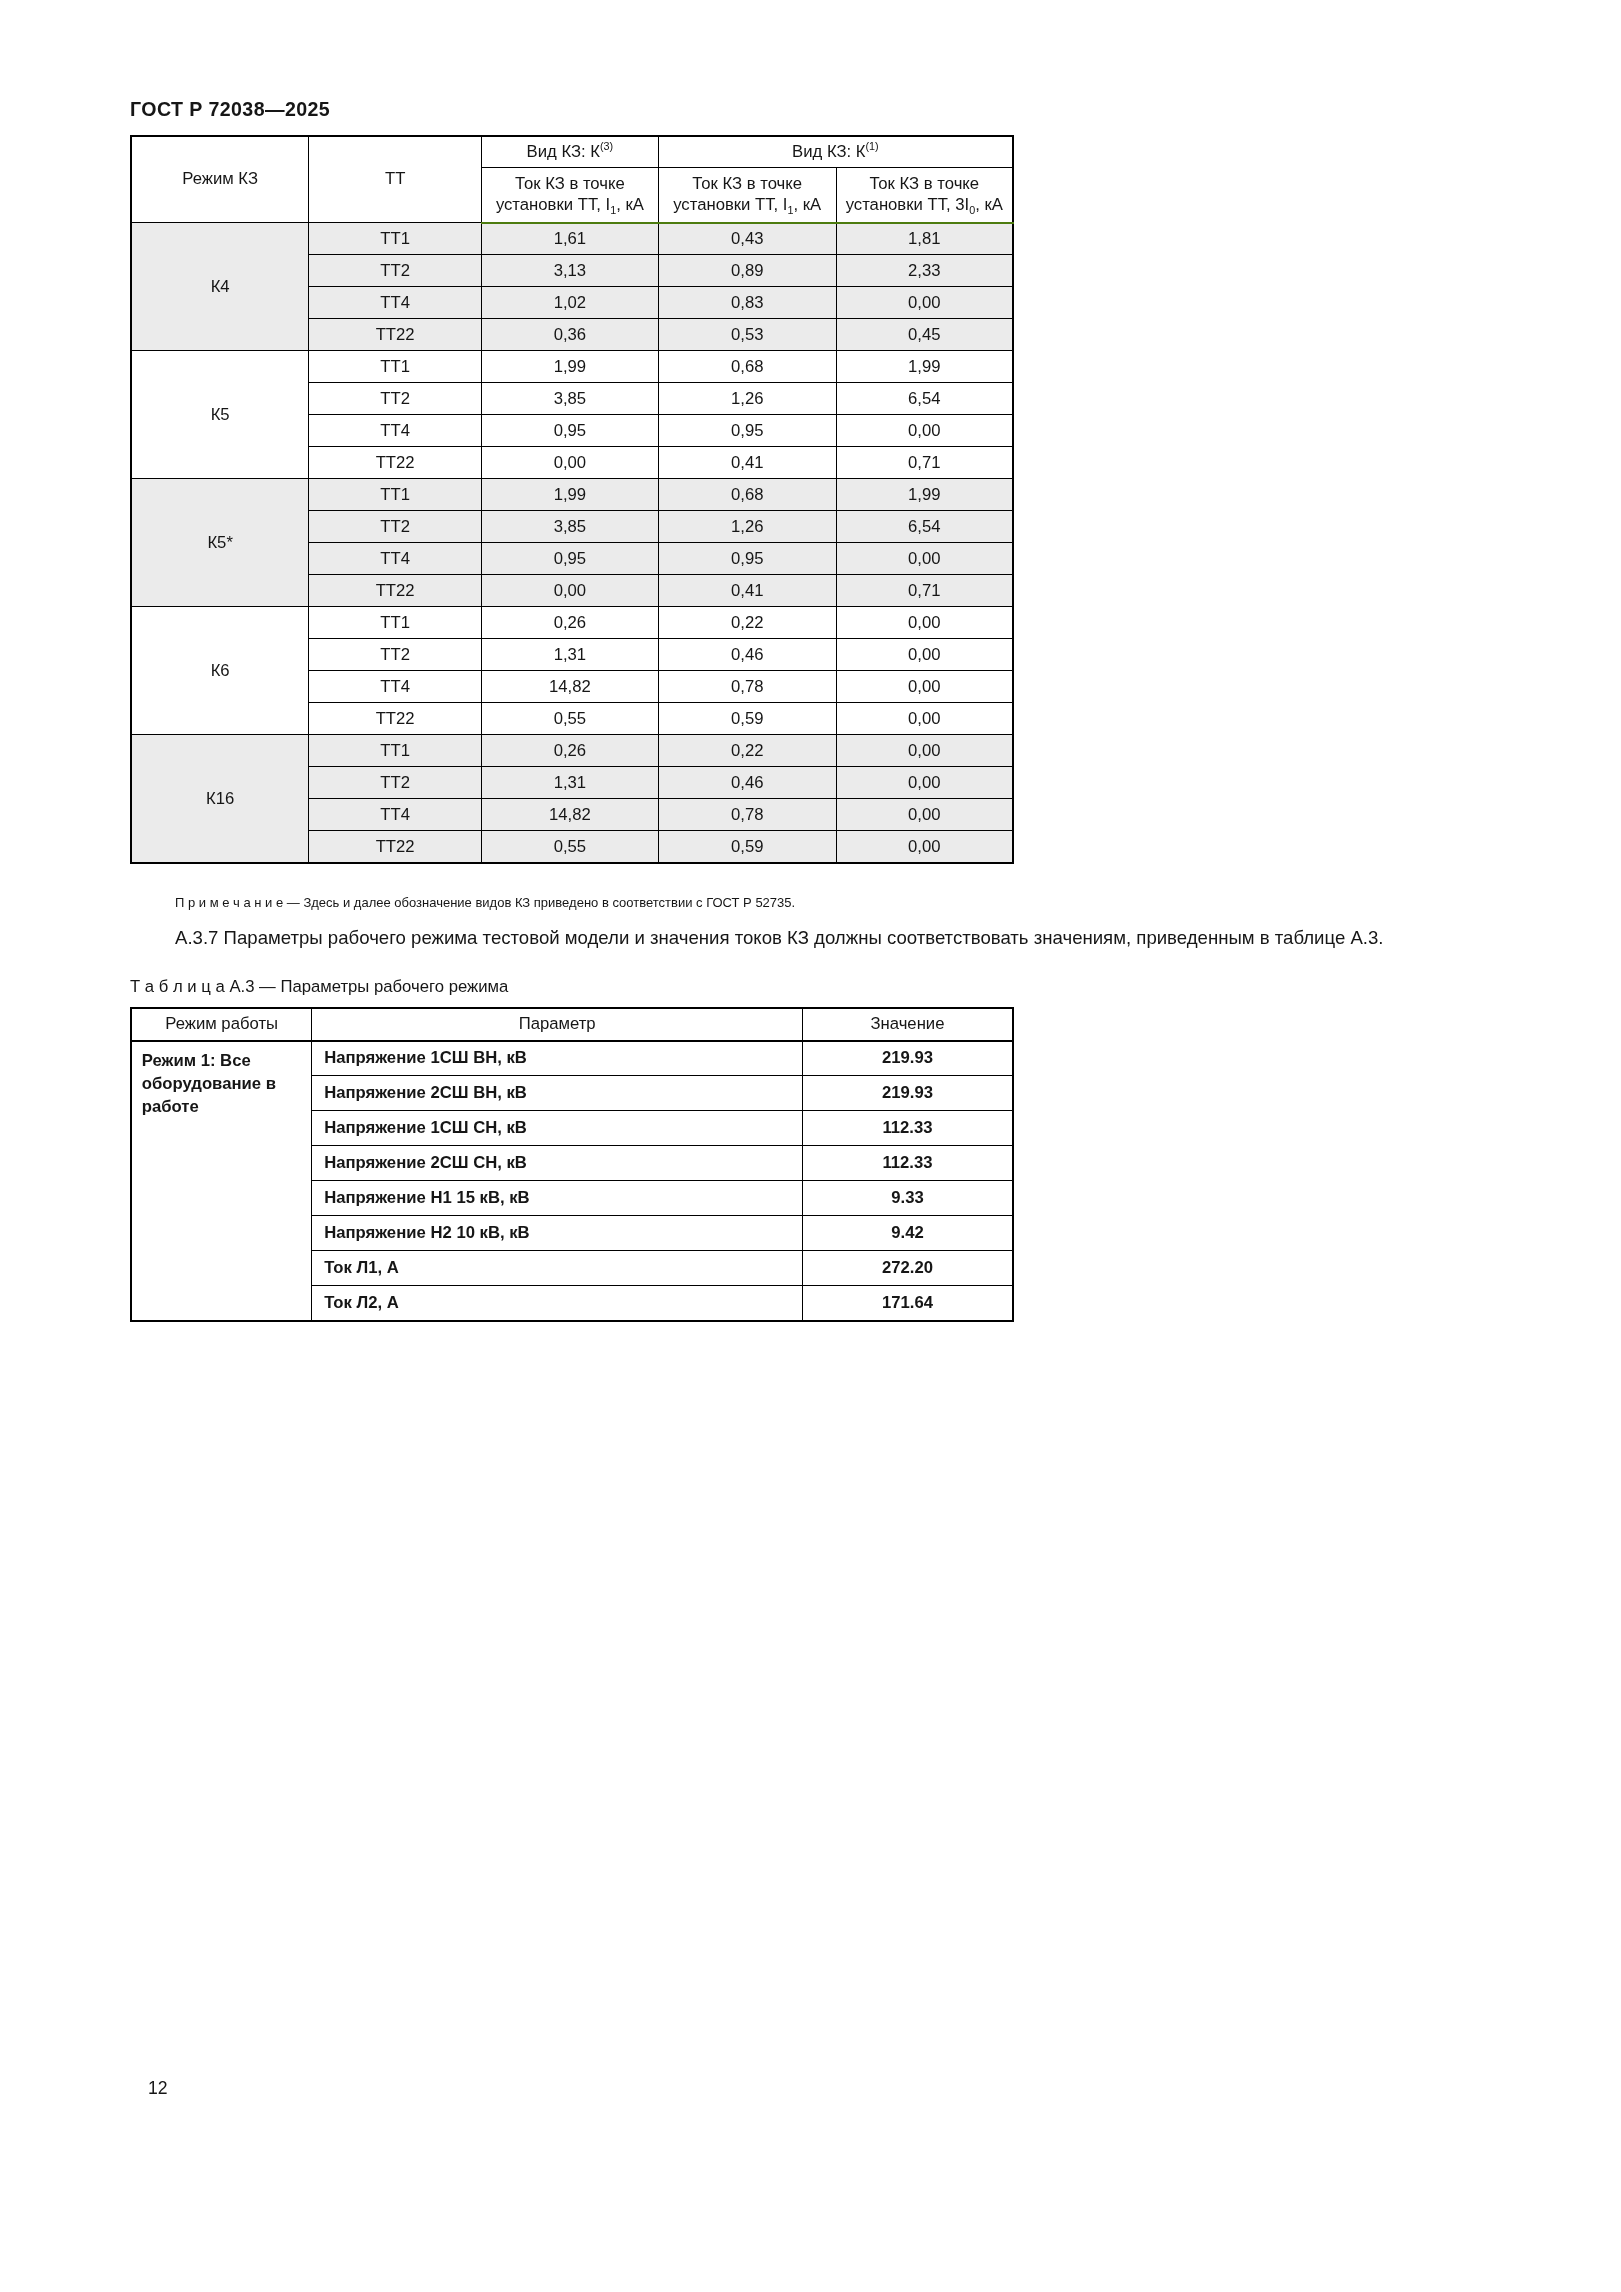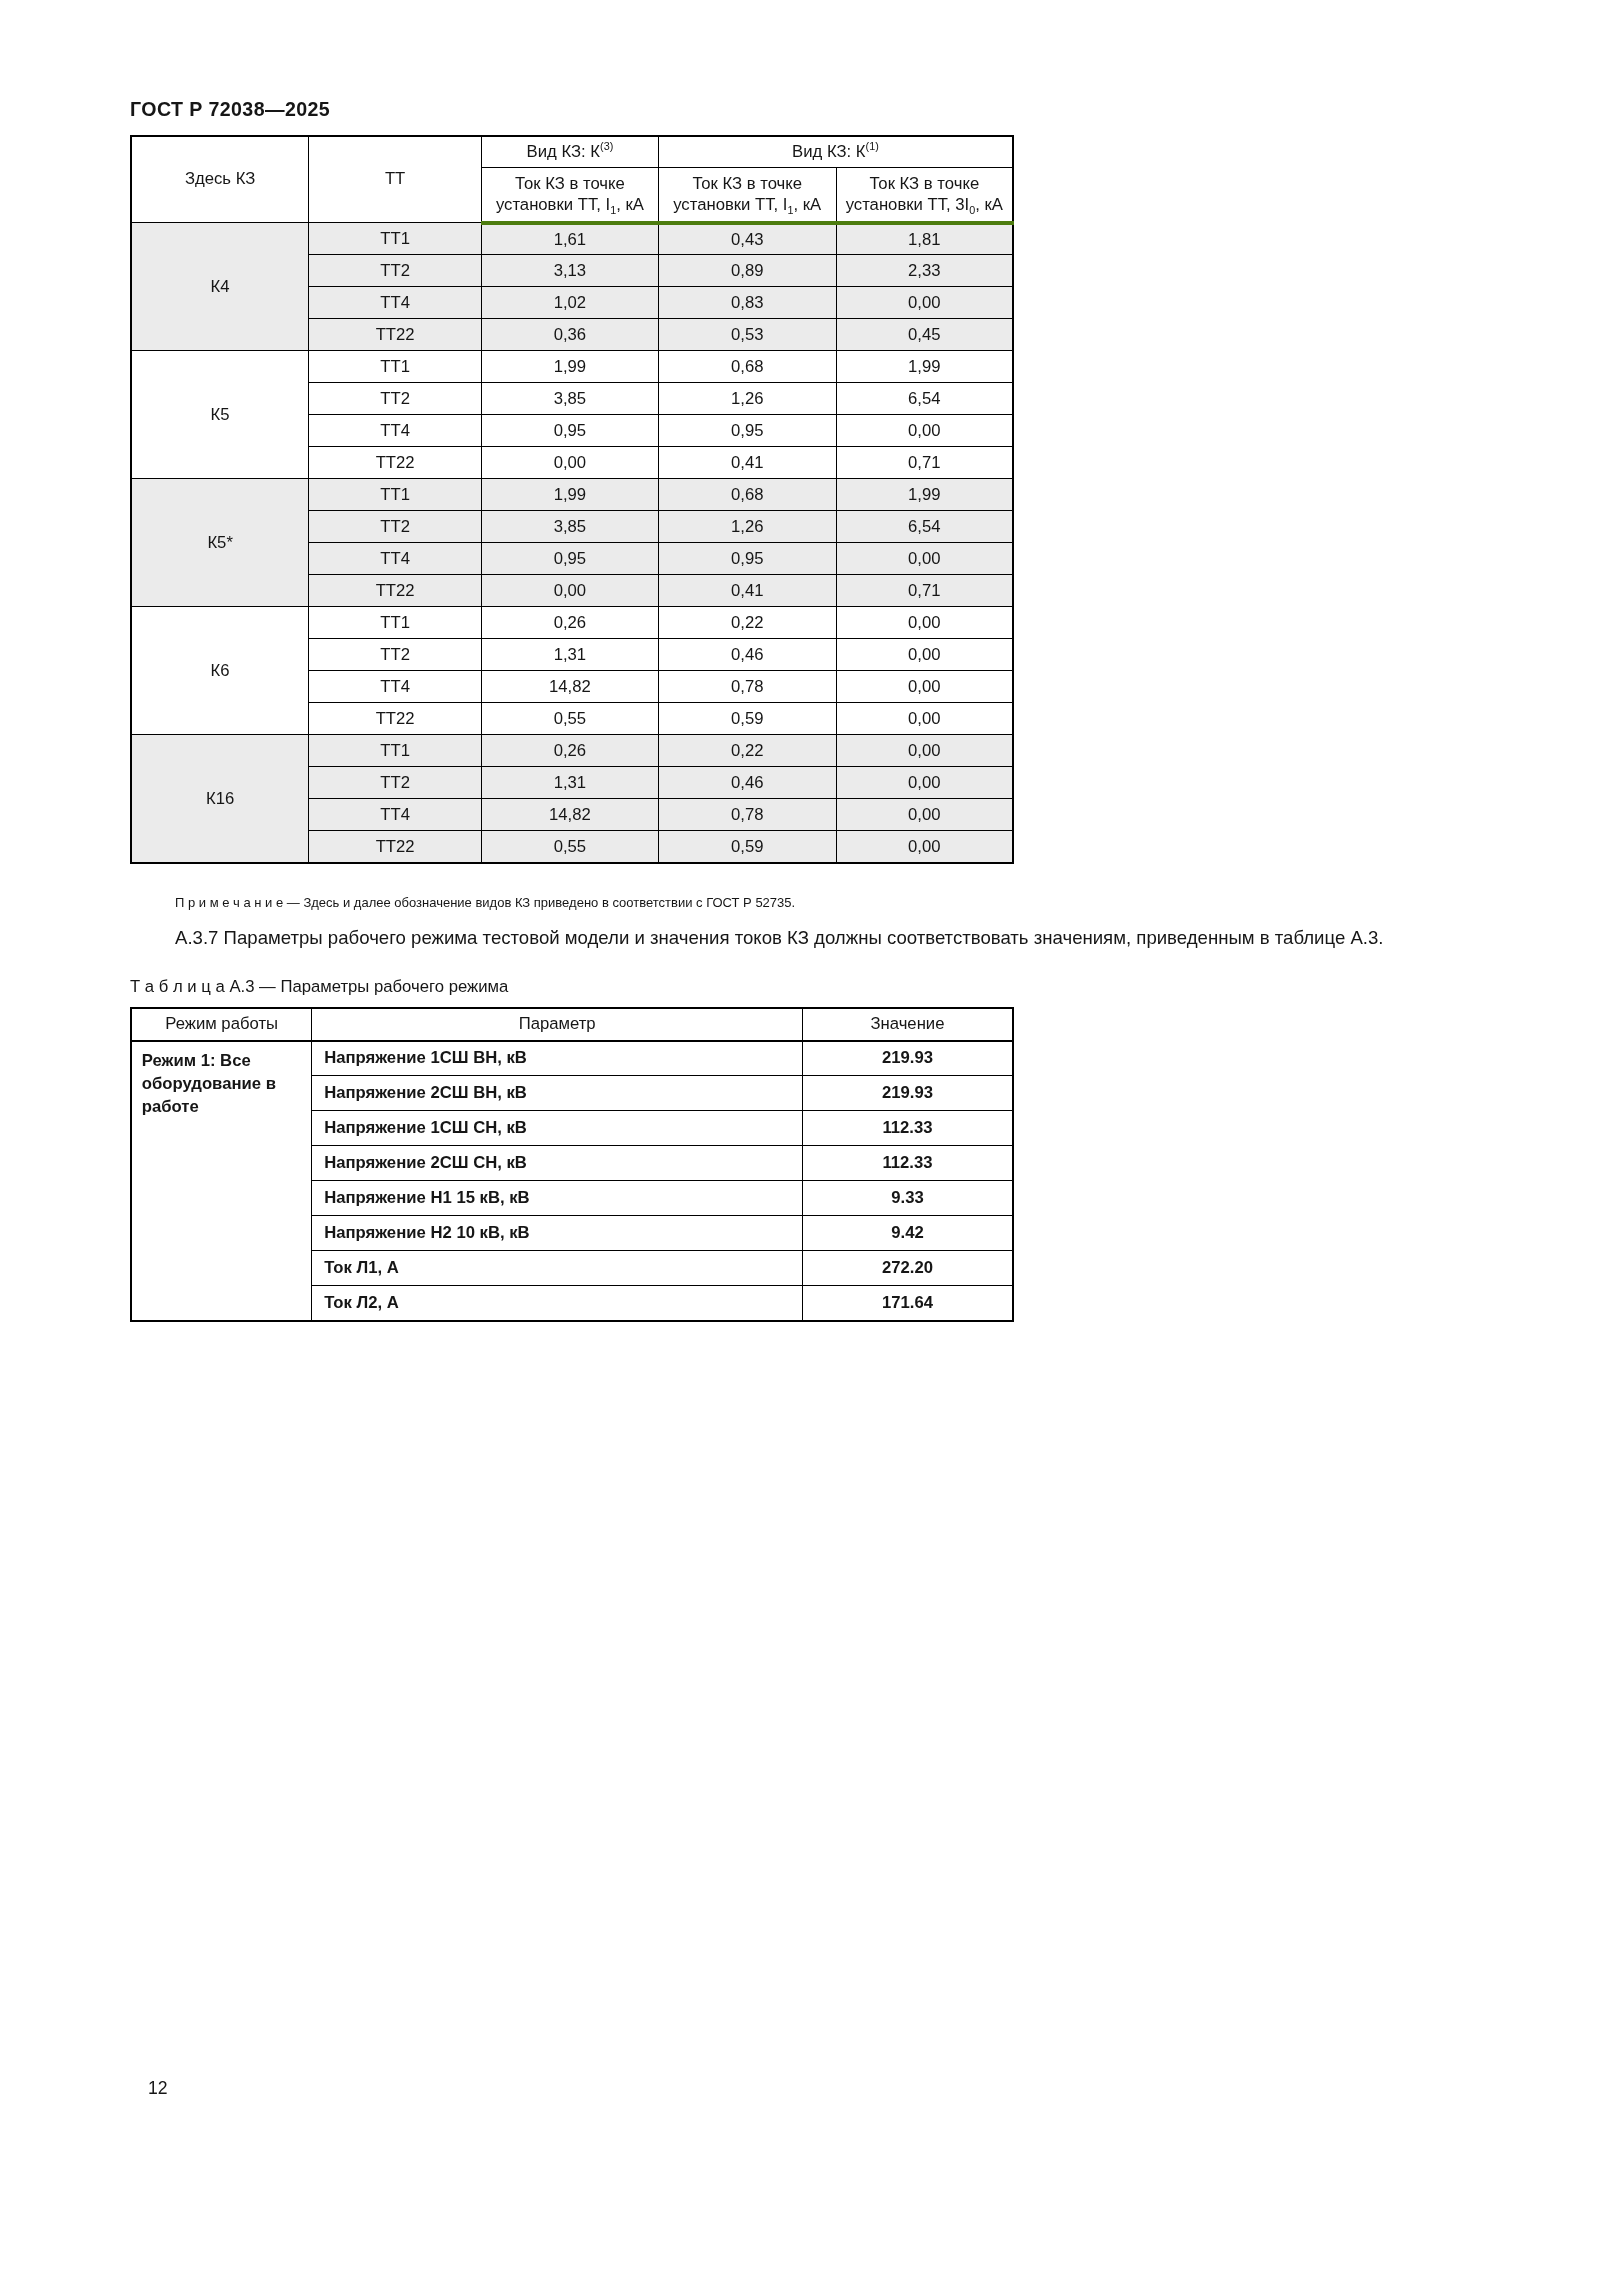--- a/index.html
+++ b/index.html
@@ -21,21 +21,21 @@
   .t2 { width: 884px; margin-top: 13.7px; border: 2px solid #000; }
   .t2 td {
     border: 1px solid #000;
     font-size: 16.7px;
     text-align: center;
     vertical-align: middle;
     padding: 2.9px 5.9px;
   }
   .t2 thead td { padding: 4.9px 7.8px; line-height: 1.25; }
   .t2 thead tr.sub-head td { height: 55px; }
-  .t2 thead tr.sub-head td { border-bottom: 4px solid #4d7c0f; }
+  .t2 thead tr.sub-head td { border-bottom: 2px solid #4d7c0f; }
   .t2 tbody td { height: 32px; }
   .t2 tr.shaded td { background: #ebebeb; }
   sup { font-size: 10.8px; line-height: 0; }
   sub { font-size: 10.8px; line-height: 0; }
 
   .note { font-size: 13px; margin-top: 31px; padding-left: 45px; }
   .para { font-size: 18.6px; line-height: 1.5; margin-top: 13.7px; text-indent: 45px; }
   .caption-a3 { font-size: 16.7px; margin-top: 25.5px; }
 
   .t3 { width: 884px; margin-top: 9.8px; border: 2px solid #000; }
@@ -69,21 +69,21 @@
   <table class="t2">
     <colgroup>
       <col style="width:178px">
         <col style="width:173px">
         <col style="width:177px">
         <col style="width:178px">
         <col style="width:177px">
     </colgroup>
     <thead>
       <tr>
-        <td rowspan="2">Здесь КЗ</td>
+        <td rowspan="2">Режим КЗ</td>
         <td rowspan="2">ТТ</td>
         <td><span>Вид КЗ: К</span><sup>(3)</sup></td>
         <td colspan="2"><span>Вид КЗ: К</span><sup>(1)</sup></td>
       </tr>
       <tr class="sub-head">
         <td><span>Ток КЗ в точке установки ТТ, I</span><sub>1</sub><span>, кА</span></td>
         <td><span>Ток КЗ в точке установки ТТ, I</span><sub>1</sub><span>, кА</span></td>
         <td><span>Ток КЗ в точке установки ТТ, 3I</span><sub>0</sub><span>, кА</span></td>
       </tr>
     </thead>

